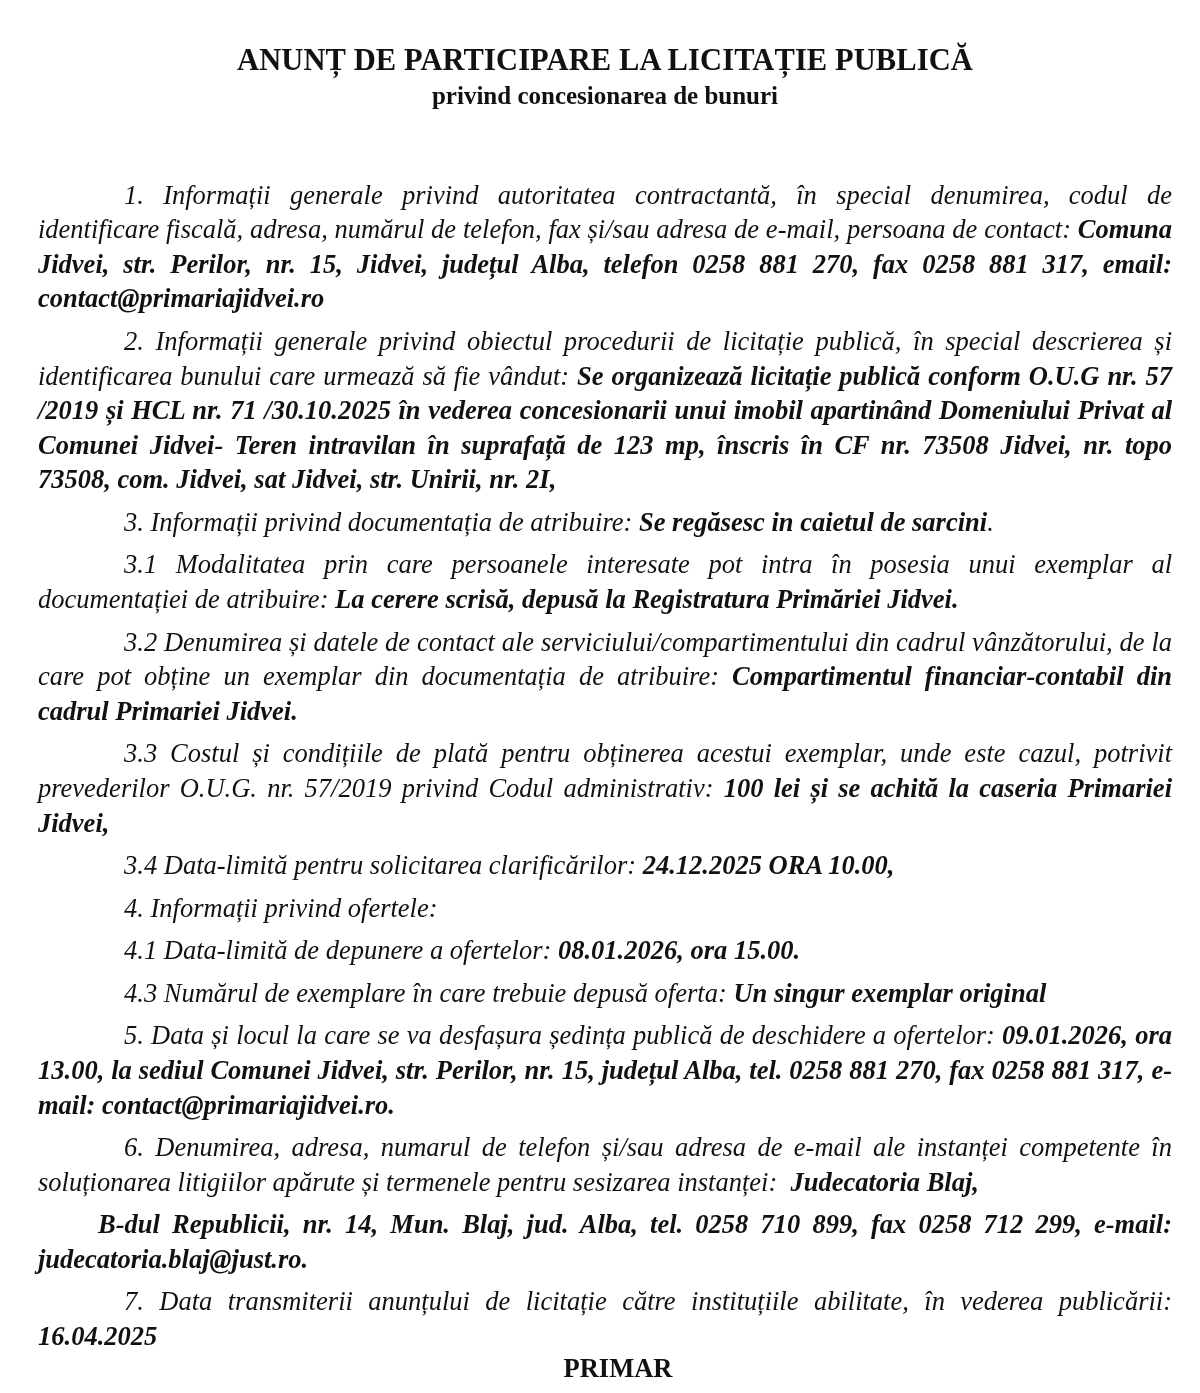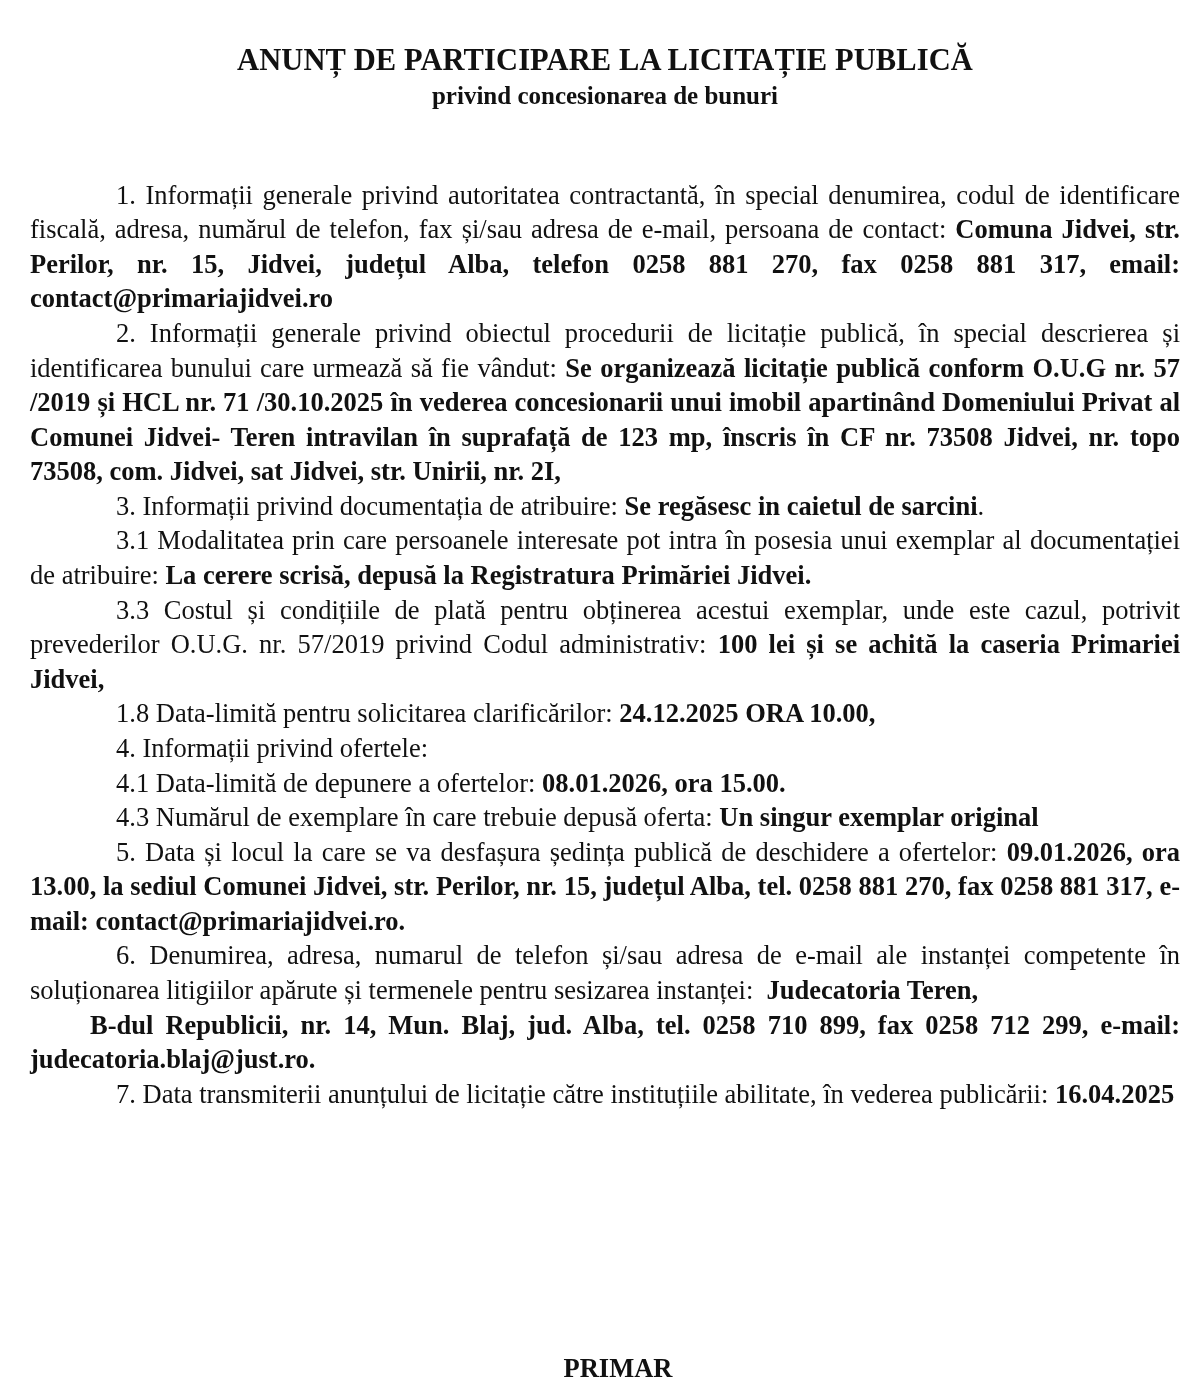--- a/index.html
+++ b/index.html
@@ -39,23 +39,24 @@
   }
   .body-block {
     margin-top: 66px;
     font-size: 26.5px;
     line-height: 1.305;
     text-align: justify;
     text-justify: inter-word;
     hyphens: none;
   }
   .para {
-    margin: 0;
+    margin: 8px;
     text-indent: 86px;
     text-align: justify;
+    font-style: italic;
   }
   .para.small-indent {
     text-indent: 60px;
   }
   .para.last-line-left {
     text-align-last: left;
   }
   b, strong {
     font-weight: bold;
   }
@@ -87,35 +88,36 @@
   <div class="body-block">
 
     <p class="para last-line-left"><span>1. Informații generale privind autoritatea contractantă, în special denumirea, codul de identificare fiscală, adresa, numărul de telefon, fax și/sau adresa de e-mail, persoana de contact:</span> <b>Comuna Jidvei, str. Perilor, nr. 15, Jidvei, județul Alba, telefon 0258 881 270, fax 0258 881 317, email: contact@primariajidvei.ro</b></p>
 
     <p class="para last-line-left"><span>2. Informații generale privind obiectul procedurii de licitație publică, în special descrierea și identificarea bunului care urmează să fie vândut:</span> <b>Se organizează licitație publică conform O.U.G nr. 57 /2019 și HCL nr. 71 /30.10.2025 în vederea concesionarii unui imobil apartinând Domeniului Privat al Comunei Jidvei- Teren intravilan în suprafață de 123 mp, înscris în CF nr. 73508 Jidvei, nr. topo 73508, com. Jidvei, sat Jidvei, str. Unirii, nr. 2I,</b></p>
 
     <p class="para last-line-left"><span>3. Informații privind documentația de atribuire:</span> <b>Se regăsesc in caietul de sarcini</b><span>.</span></p>
 
     <p class="para last-line-left"><span>3.1 Modalitatea prin care persoanele interesate pot intra în posesia unui exemplar al documentației de atribuire:</span> <b>La cerere scrisă, depusă la Registratura Primăriei Jidvei.</b></p>
 
+    <p class="para last-line-left"><span>3.2 Denumirea și datele de contact ale serviciului/compartimentului din cadrul vânzătorului, de la care pot obține un exemplar din documentația de atribuire:</span> <b>Compartimentul financiar-contabil din cadrul Primariei Jidvei.</b></p>
 
     <p class="para last-line-left"><span>3.3 Costul și condițiile de plată pentru obținerea acestui exemplar, unde este cazul, potrivit prevederilor O.U.G. nr. 57/2019 privind Codul administrativ:</span> <b>100 lei și se achită la caseria Primariei Jidvei,</b></p>
 
-    <p class="para last-line-left"><span>1.8 Data-limită pentru solicitarea clarificărilor:</span> <b>24.12.2025 ORA 10.00,</b></p>
+    <p class="para last-line-left"><span>3.4 Data-limită pentru solicitarea clarificărilor:</span> <b>24.12.2025 ORA 10.00,</b></p>
 
     <p class="para last-line-left"><span>4. Informații privind ofertele:</span></p>
 
     <p class="para last-line-left"><span>4.1 Data-limită de depunere a ofertelor:</span> <b>08.01.2026, ora 15.00.</b></p>
 
 
     <p class="para last-line-left"><span>4.3 Numărul de exemplare în care trebuie depusă oferta:</span> <b>Un singur exemplar original</b></p>
 
     <p class="para last-line-left"><span>5. Data și locul la care se va desfașura ședința publică de deschidere a ofertelor:</span> <b>09.01.2026, ora 13.00, la sediul Comunei Jidvei, str. Perilor, nr. 15, județul Alba, tel. 0258 881 270, fax 0258 881 317, e-mail: contact@primariajidvei.ro.</b></p>
 
-    <p class="para last-line-left"><span>6. Denumirea, adresa, numarul de telefon și/sau adresa de e-mail ale instanței competente în soluționarea litigiilor apărute și termenele pentru sesizarea instanței:</span>&nbsp; <b>Judecatoria Teren,</b></p>
+    <p class="para last-line-left"><span>6. Denumirea, adresa, numarul de telefon și/sau adresa de e-mail ale instanței competente în soluționarea litigiilor apărute și termenele pentru sesizarea instanței:</span>&nbsp; <b>Judecatoria Blaj,</b></p>
 
     <p class="para small-indent last-line-left"><b>B-dul Republicii, nr. 14, Mun. Blaj, jud. Alba, tel. 0258 710 899, fax 0258 712 299, e-mail: judecatoria.blaj@just.ro.</b></p>
 
     <p class="para last-line-left"><span>7. Data transmiterii anunțului de licitație către instituțiile abilitate, în vederea publicării:</span> <b>16.04.2025</b></p>
 
   </div>
 
   <div class="signature">
     <span>PRIMAR</span>
   </div>

